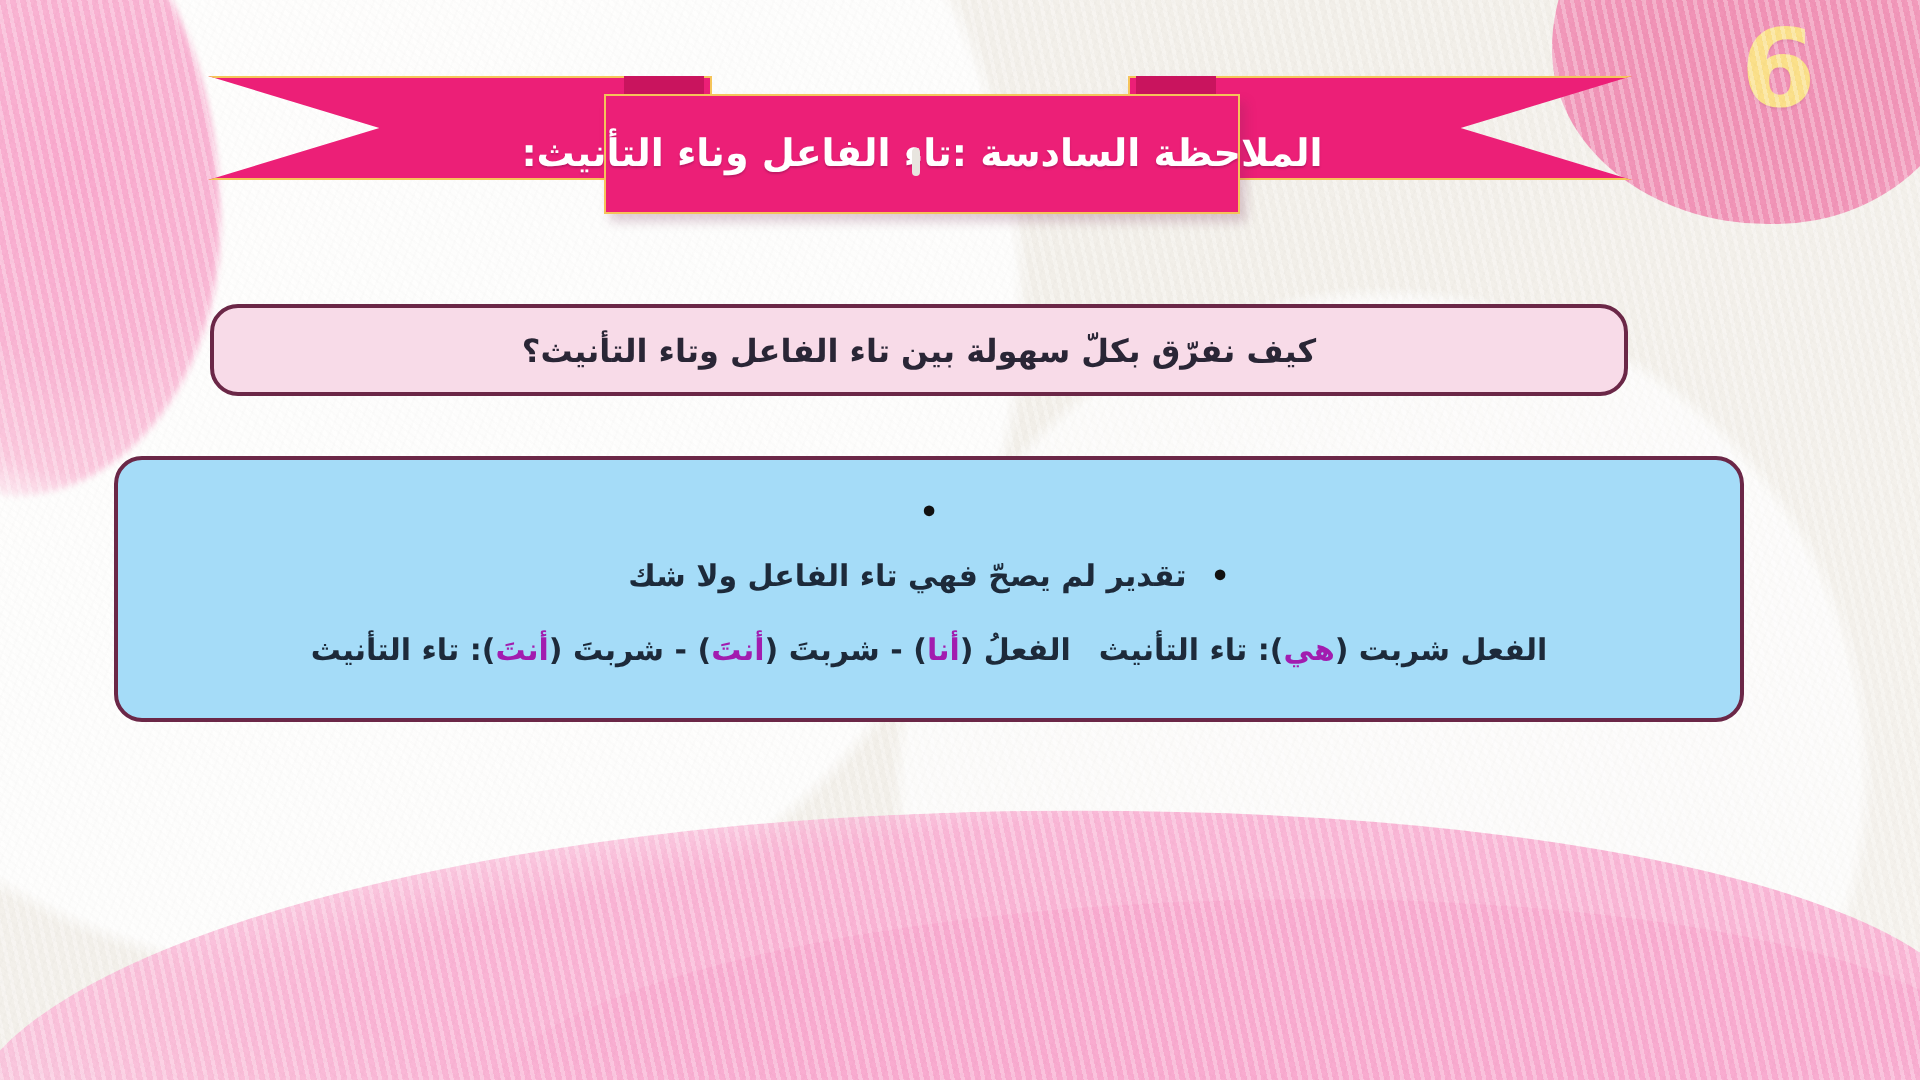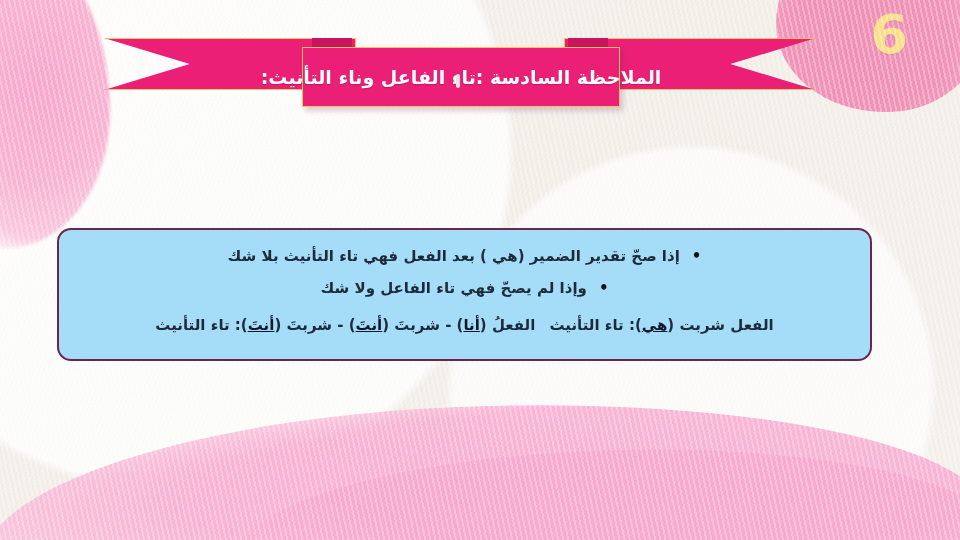--- a/index.html
+++ b/index.html
@@ -212,22 +212,21 @@
     align-items: center;
     justify-content: center;
     height: 34px;
     margin-top: 4px;
     color: #1d2a3a;
     font-size: 15px;
     font-weight: 700;
     white-space: nowrap;
   }
   .hl {
-    color: #0f172a;
-    text-decoration: underline;
+    color: #a21caf;
   }
   .sp { display: inline-block; width: 14px; }
 </style>
 </head>
 <body>
 
 <div class="slide">
 
   <div class="blob-left"></div>
   <div class="blob-topright"></div>
@@ -242,31 +241,33 @@
     <div class="ribbon-tail left"></div>
     <div class="ribbon-tail right"></div>
     <div class="ribbon-fold left"></div>
     <div class="ribbon-fold right"></div>
     <div class="ribbon-plate">
       <span class="ribbon-title">الملاحظة السادسة :تاء الفاعل وناء التأنيث:</span>
     </div>
     <div class="ribbon-pin"></div>
   </div>
 
+  <div class="box box-question">
+    <span class="question-text">كيف نفرّق بكلّ سهولة بين تاء الفاعل وتاء التأنيث؟</span>
+  </div>
 
   <div class="box box-rules">
 
     <div class="rule-row r1">
       <span class="bullet">•</span>
-      <span>إذا صحّ تقدير الضمير (هي ) بعد الفعل فهي تاء التأنيث بلا شك</span>
     </div>
 
     <div class="rule-row r2">
       <span class="bullet">•</span>
-      <span>وإذا لم يصحّ فهي تاء الفاعل ولا شك</span>
+      <span>تقدير لم يصحّ فهي تاء الفاعل ولا شك</span>
     </div>
 
     <div class="example-row">
       <span>الفعل شربت (</span>
         <span class="hl">هي</span>
         <span> ): تاء التأنيث</span>
         <span class="sp"></span>
         <span>الفعلُ (</span>
         <span class="hl">أنا</span>
         <span> ) - شربتَ (</span>

